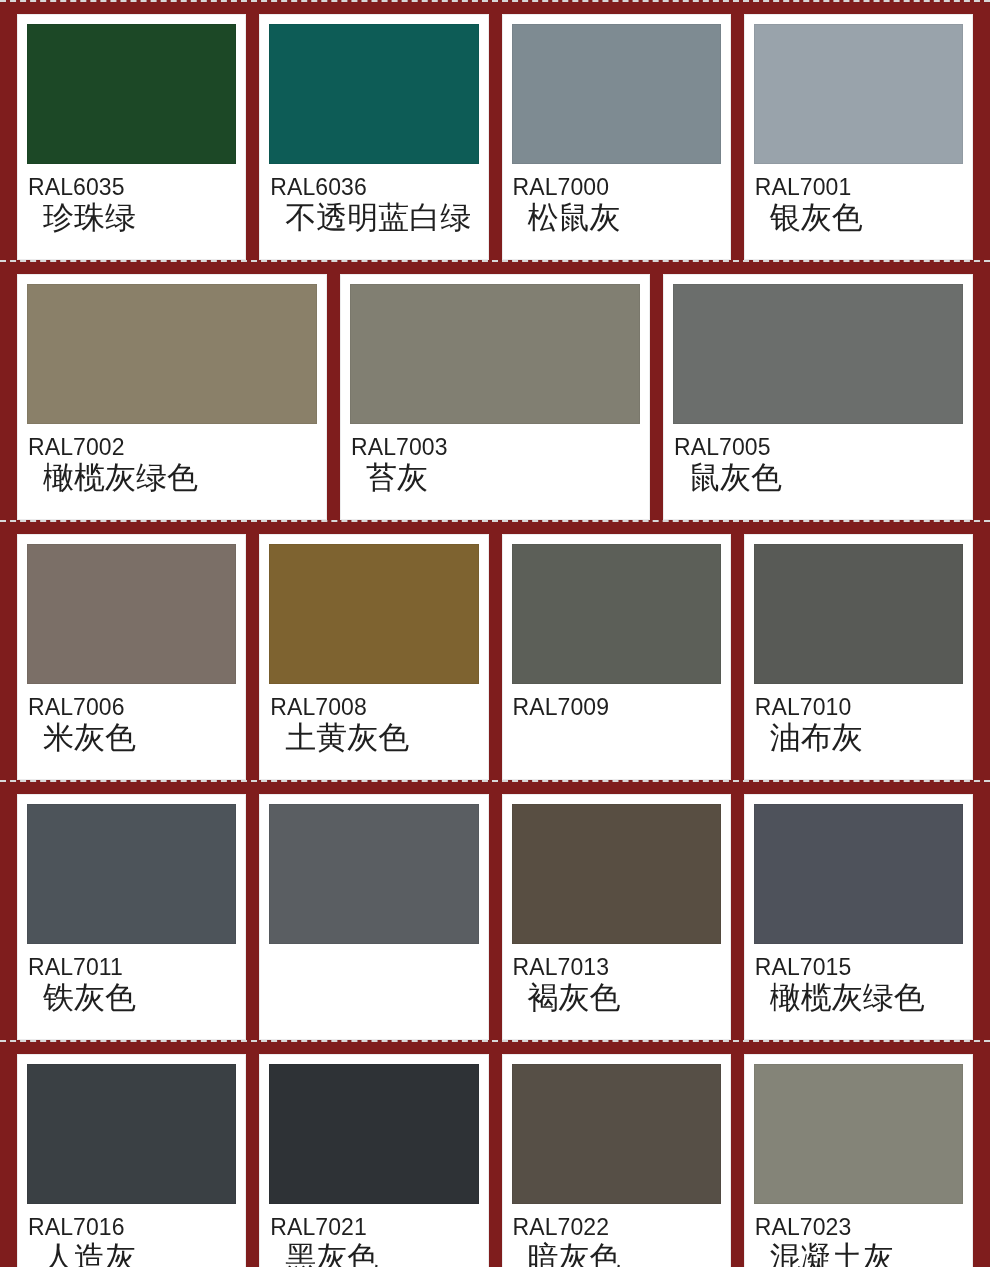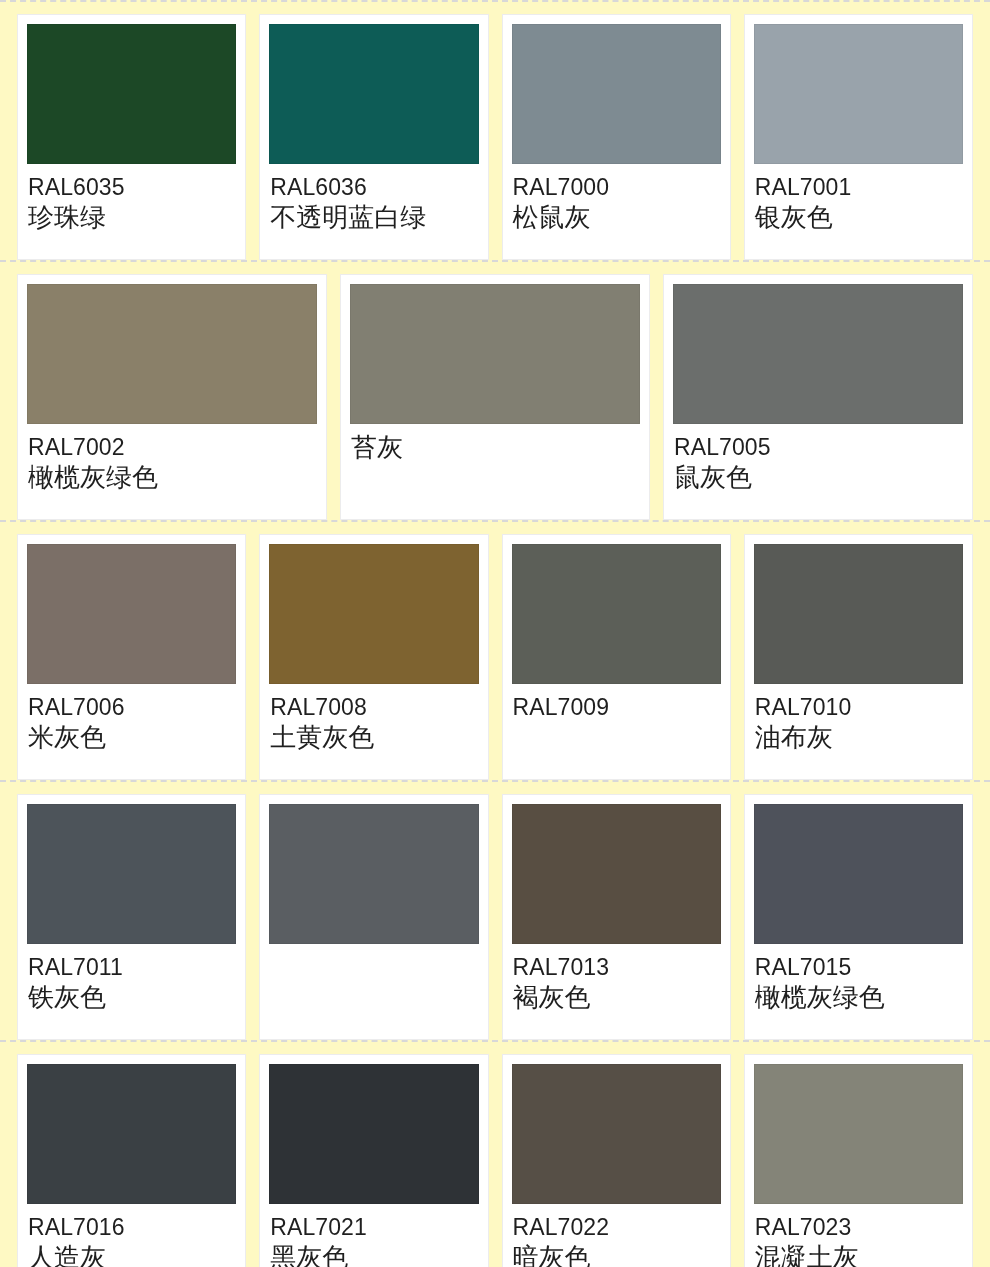--- a/index.html
+++ b/index.html
@@ -13,21 +13,21 @@
     height: 1267px;
     overflow: hidden;
     font-family: "Liberation Sans", "DejaVu Sans", sans-serif;
     -webkit-font-smoothing: antialiased;
   }
 
   #chart-root {
     position: relative;
     width: 990px;
     height: 1267px;
-    background: #fef9c3;
+    background: #7f1d1d;
   }
 
   
   .row-separator {
     height: 0;
     border-top: 2px dashed #d8d8d8;
     margin: 0;
     width: 100%;
   }
 
@@ -71,24 +71,25 @@
 
   .swatch-code {
     font-size: 23px;
     line-height: 30px;
     color: #1f1f1f;
     letter-spacing: 0.1px;
     white-space: nowrap;
   }
 
   .swatch-name {
-    font-size: 26px;
+    font-size: 31px;
     line-height: 31px;
     color: #1f1f1f;
     white-space: nowrap;
+    margin-left: 15px;
   }
 
   
   .swatch-row.clipped {
     height: auto;
   }
 </style>
 </head>
 <body>
 
@@ -130,20 +131,21 @@
       <div class="swatch-card">
         <div class="swatch-chip" style="background-color: rgb(138, 128, 105);"></div>
         <div class="swatch-meta">
           <div class="swatch-code">RAL7002</div>
           <div class="swatch-name">橄榄灰绿色</div>
         </div>
       </div>
       <div class="swatch-card">
         <div class="swatch-chip" style="background-color: rgb(129, 127, 114);"></div>
         <div class="swatch-meta">
+          <div class="swatch-code">RAL7003</div>
           <div class="swatch-name">苔灰</div>
         </div>
       </div>
       <div class="swatch-card">
         <div class="swatch-chip" style="background-color: rgb(107, 110, 108);"></div>
         <div class="swatch-meta">
           <div class="swatch-code">RAL7005</div>
           <div class="swatch-name">鼠灰色</div>
         </div>
       </div>

